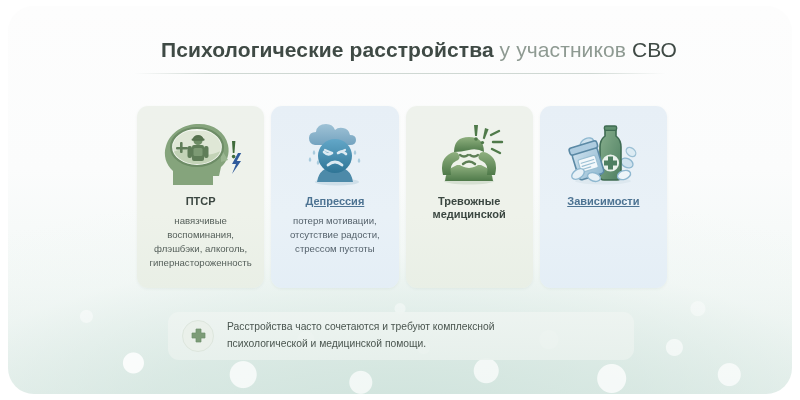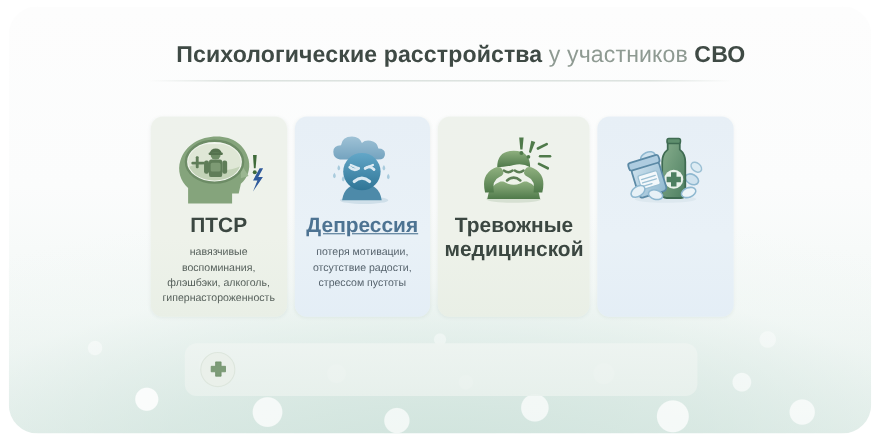--- a/index.html
+++ b/index.html
@@ -68,21 +68,21 @@
     text-align: center;
   }
   .title {
     font-size: 21px;
     letter-spacing: .1px;
     color: #8e9a92;
     font-weight: 400;
     white-space: nowrap;
   }
   .title .hl { color: #3f4a45; font-weight: 700; margin-left: 38px; }
-  .title .tail { color: #3f4a45; font-weight: 700; }
+  .title .tail { color: #3f4a45; font-weight: 400; }
   .title-rule {
     margin: 11px auto 0;
     width: 532px;
     height: 1px;
     background: linear-gradient(90deg, rgba(200,210,205,0) 0%, #cfd8d3 14%, #cfd8d3 86%, rgba(200,210,205,0) 100%);
   }
 
   
   .cards {
     position: absolute;
@@ -107,21 +107,21 @@
 
   .icon-wrap {
     height: 78px;
     display: flex;
     align-items: center;
     justify-content: center;
   }
   .icon-wrap svg { display: block; }
 
   .card-title {
-    font-size: 19px;
+    font-size: 11px;
     font-weight: 700;
     line-height: 1.14;
     margin-top: 2px;
   }
   .card-title.dark { color: #3b4741; }
   .card-title.steel { color: #4d7392; text-decoration: underline; }
 
   .card-desc {
     margin-top: 6px;
     font-size: 9.6px;
@@ -339,25 +339,30 @@
             <rect x="18" y="38" width="18" height="13" rx="1.6" fill="#f3f8fb" stroke="#9cc0d4" stroke-width="1.2"></rect>
             <path d="M20.5 42 h13 M20.5 45.2 h13 M20.5 48.2 h8" stroke="#9cc0d4" stroke-width="1.2" stroke-linecap="round"></path>
           </g>
 
           <ellipse cx="17" cy="55" rx="7" ry="4.4" fill="#e7f1f7" stroke="#8fb8d0" stroke-width="1.4" transform="rotate(-34 17 55)"></ellipse>
           <ellipse cx="33" cy="58" rx="6.6" ry="4.2" fill="#e7f1f7" stroke="#8fb8d0" stroke-width="1.4" transform="rotate(16 33 58)"></ellipse>
           <ellipse cx="63" cy="56" rx="6.8" ry="4.3" fill="#eef5f9" stroke="#8fb8d0" stroke-width="1.4" transform="rotate(-20 63 56)"></ellipse>
           <ellipse cx="70" cy="33" rx="5.4" ry="3.8" fill="#dcebf3" stroke="#9cc0d4" stroke-width="1.3" transform="rotate(40 70 33)"></ellipse>
         </svg>
       </div>
+      <div class="card-title steel">Зависимости</div>
     </div>
 
   </div>
 
   <div class="note">
     <div class="note-badge">
       <svg width="17" height="17" viewBox="0 0 17 17" aria-hidden="true">
         <path d="M6 1 h5 v4 h4 v5 h-4 v4 h-5 v-4 h-4 v-5 h4 Z" fill="#7d9c78" stroke="#6f8f6a" stroke-width="0.7" stroke-linejoin="round"></path>
       </svg>
     </div>
+    <div class="note-text">
+      <span>Расстройства часто сочетаются и требуют комплексной</span>
+      <span>психологической и медицинской помощи.</span>
+    </div>
   </div>
 
 </div>
 
 </body></html>

